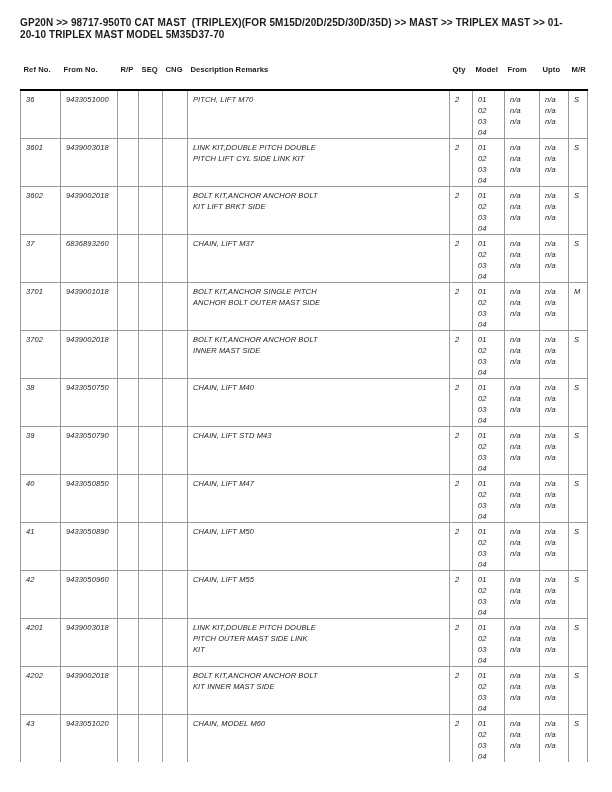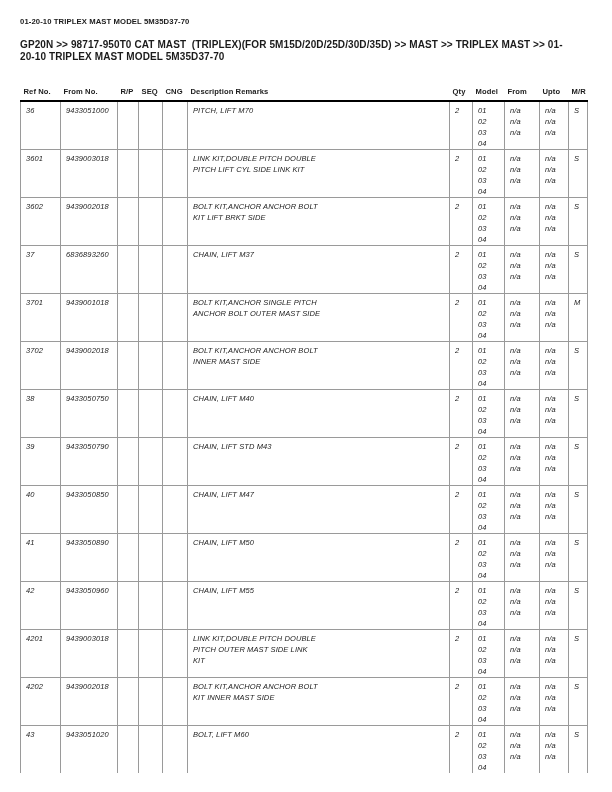--- a/index.html
+++ b/index.html
@@ -32,21 +32,21 @@
     margin-top: 24px;
     width: 567px;
     border-collapse: collapse;
     table-layout: fixed;
   }
   table.parts th {
     font-size: 7.6px;
     font-weight: bold;
     text-align: left;
     vertical-align: bottom;
-    padding: 0 0 4px 3px;
+    padding: 0 0 15px 3px;
     border: none;
     border-bottom: 2px solid #000000;
     white-space: nowrap;
     letter-spacing: 0.1px;
   }
   table.parts td {
     border: 1px solid #9a9a9a;
     vertical-align: top;
     font-size: 7.5px;
     font-weight: normal;
@@ -57,21 +57,20 @@
   }
   table.parts tbody tr { height: 47px; font-style: italic; }
   table.parts tbody tr:last-child td { border-bottom: none; }
   .ln { line-height: 11px; }
 </style>
 </head>
 <body>
 
 <div class="doc">
 
-  <div class="page-title">01-20-10 TRIPLEX MAST MODEL 5M35D37-70</div>
 
   <div class="breadcrumb">GP20N &gt;&gt; 98717-950T0 CAT MAST  (TRIPLEX)(FOR 5M15D/20D/25D/30D/35D) &gt;&gt; MAST &gt;&gt; TRIPLEX MAST &gt;&gt; 01-20-10 TRIPLEX MAST MODEL 5M35D37-70</div>
 
   <table class="parts">
     <colgroup>
       <col style="width:40px">
         <col style="width:57px">
         <col style="width:21px">
       <col style="width:24px">
         <col style="width:25px">
@@ -469,21 +468,21 @@
           </td>
     <td>S</td>
   </tr>
         <tr>
     <td>43</td>
     <td>9433051020</td>
     <td></td>
     <td></td>
     <td></td>
     <td>
-            <div class="ln">BOLT, LIFT M60</div>
+            <div class="ln">CHAIN, MODEL M60</div>
           </td>
     <td>2</td>
     <td>
             <div class="ln">01</div>
             <div class="ln">02</div>
             <div class="ln">03</div>
             <div class="ln">04</div>
           </td>
     <td>
             <div class="ln">n/a</div>

